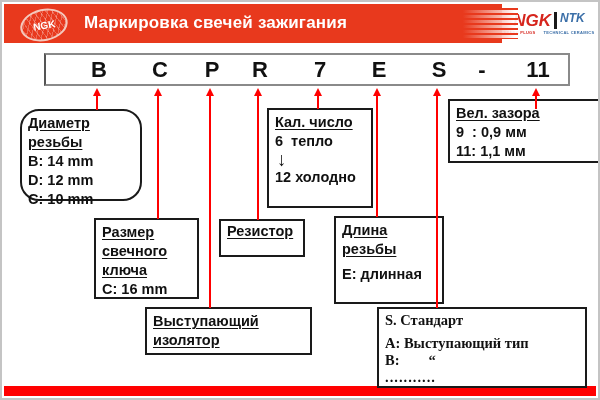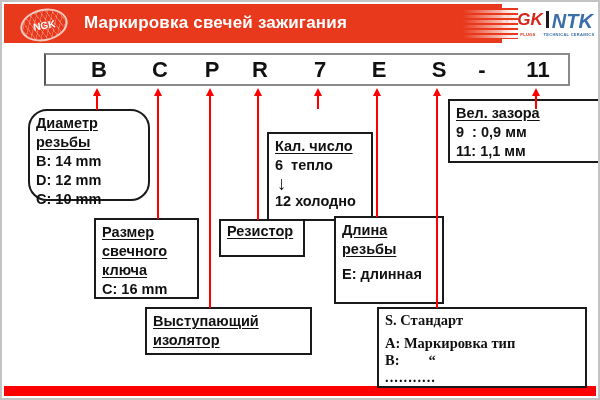--- a/index.html
+++ b/index.html
@@ -30,21 +30,21 @@
   }
   .speed-lines{
     position:absolute;left:-44px;top:4px;width:60px;height:31px;
     background:
       linear-gradient(90deg, #e8391d 0 8%, rgba(232,57,29,0) 95%),
       repeating-linear-gradient(180deg, #e8391d 0 2px, rgba(255,255,255,0.9) 2px 5px);
   }
   .logo-row{display:flex;align-items:flex-start;line-height:1;}
   .logo-ngk{color:#d6251d;font-weight:bold;font-size:17px;font-style:italic;}
   .logo-bar{width:3px;height:17px;background:#1a1a1a;margin:0 3px;}
-  .logo-ntk{color:#3а6; color:#3b6fa8;font-weight:bold;font-size:20px;font-style:italic;}
+  .logo-ntk{color:#3а6; color:#3b6fa8;font-weight:bold;font-size:12px;font-style:italic;}
   .logo-subrow{display:flex;gap:8px;margin-top:1px;}
   .logo-sub{font-size:4px;font-weight:bold;letter-spacing:0.3px;}
   .sub-ngk{color:#d6251d;}
   .sub-ntk{color:#3b6fa8;}
   
   .code-box{
     position:absolute;left:42px;top:51px;width:526px;height:33px;
     background:#fff;border:2px solid #8a8a8a;border-left-color:#555;box-sizing:border-box;
   }
   .code-letter{
@@ -63,25 +63,25 @@
     position:absolute;background:#fff;border:2px solid #1a1a1a;box-sizing:border-box;
     padding:3px 6px 2px 6px;font-size:14.5px;font-weight:bold;color:#111;
     line-height:19px;z-index:4;
   }
   .anno-box .u{text-decoration:underline;text-underline-offset:2px;}
   .line{display:block;white-space:pre;}
   .gap-s{display:block;height:6px;}
   .down-glyph{display:block;font-size:19px;line-height:17px;margin-left:2px;font-weight:bold;}
   .dots{letter-spacing:1px;}
   
-  .box-diameter {left:26px;  top:107px; width:122px; height:92px;border-radius:19px;}
+  .box-diameter {left:18px;  top:107px; width:122px; height:92px;border-radius:19px;}
   .box-wrench   {left:92px;  top:216px; width:105px; height:81px;}
   .box-insulator{left:143px; top:305px; width:167px; height:48px;}
   .box-resistor {left:217px; top:217px; width:86px;  height:38px; padding-top:1px;}
-  .box-heat     {left:265px; top:106px; width:106px; height:89px;margin-top:24px;}
+  .box-heat     {left:265px; top:106px; width:106px; height:100px;}
   .box-thread   {left:332px; top:214px; width:110px; height:88px;}
   .box-type     {left:375px; top:305px; width:210px; height:81px; line-height:17px;font-family:Liberation Serif, serif;}
   .box-gap      {left:446px; top:97px; width:157px; height:64px;}
   
   .footer-bar{position:absolute;left:2px;right:2px;bottom:2px;height:10px;background:#ff0000;}
 </style>
 </head>
 <body>
 
 <div class="slide">
@@ -160,21 +160,21 @@
   <div class="anno-box box-thread">
     <span class="line u">Длина</span>
     <span class="line u">резьбы</span>
     <span class="gap-s"></span>
     <span class="line">E: длинная</span>
   </div>
 
   <div class="anno-box box-type">
     <span class="line">S. Стандарт</span>
     <span class="gap-s"></span>
-    <span class="line">A: Маркировка тип</span>
+    <span class="line">A: Выступающий тип</span>
     <span class="line">B:        “</span>
     <span class="line dots">...........</span>
   </div>
 
   <div class="anno-box box-gap">
     <span class="line u">Вел. зазора</span>
     <span class="line">9  : 0,9 мм</span>
     <span class="line">11: 1,1 мм</span>
   </div>
 

